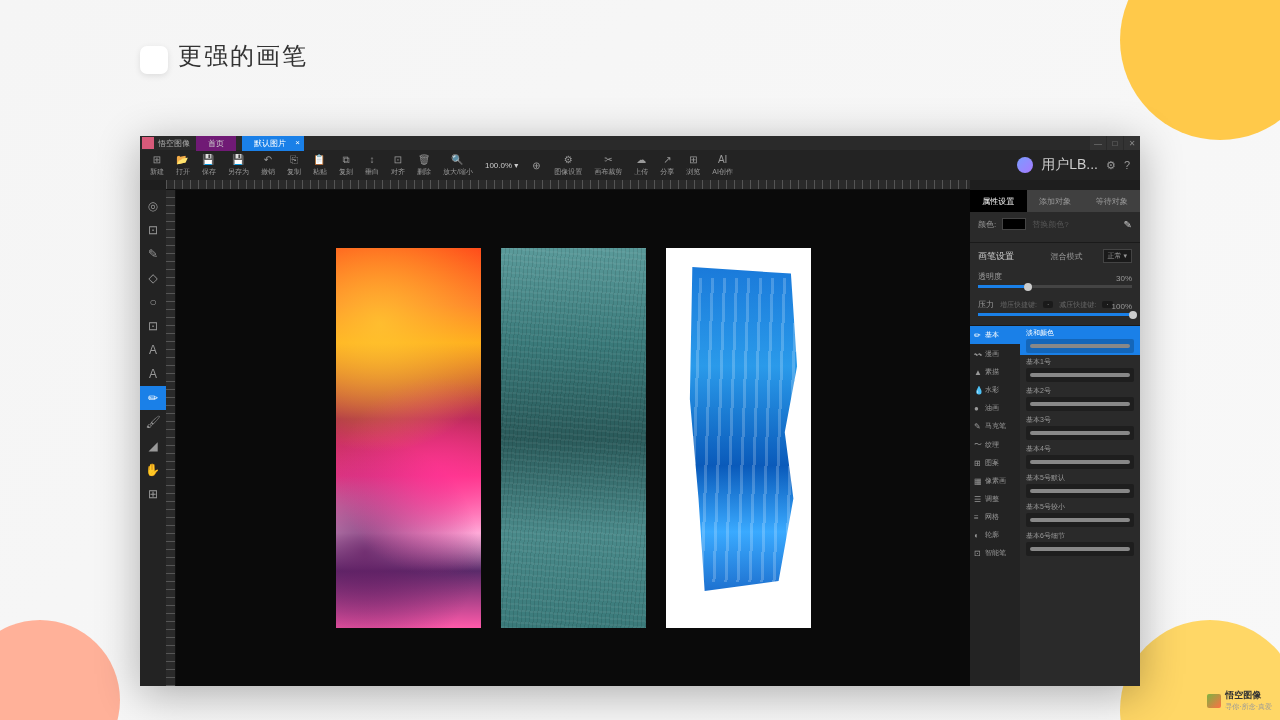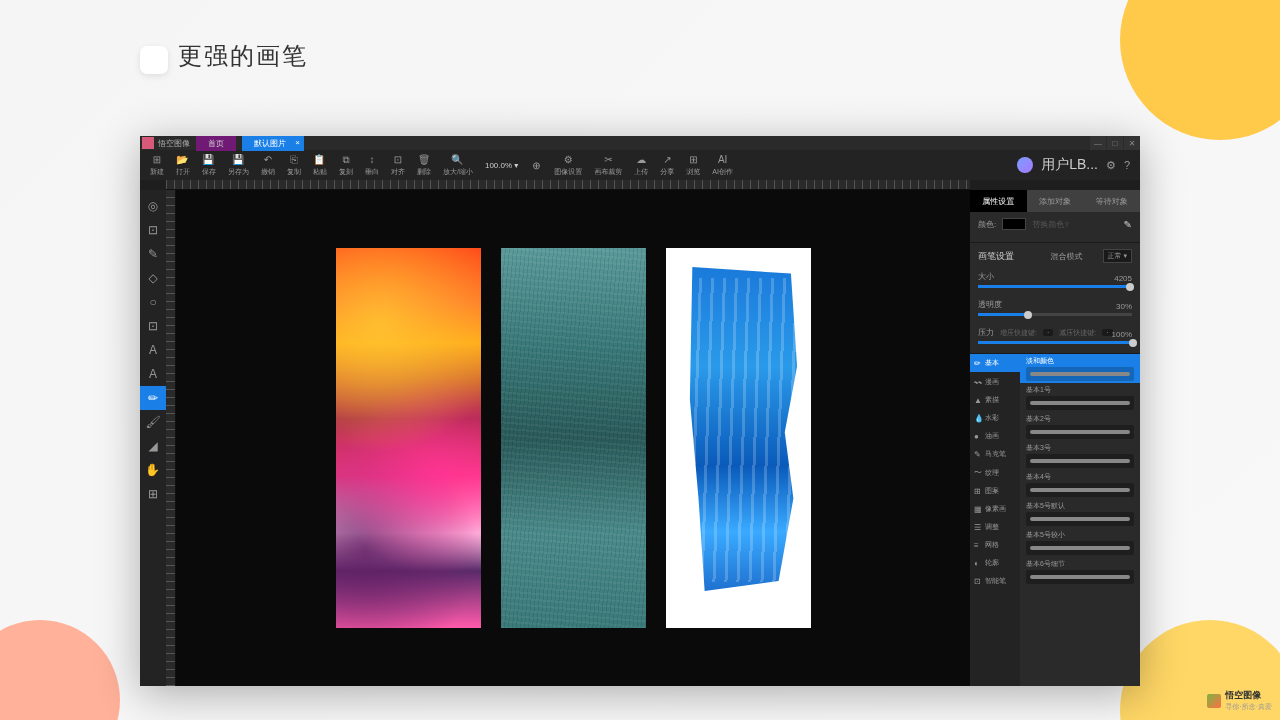--- a/index.html
+++ b/index.html
@@ -264,27 +264,20 @@
 
       <div class="section-hdr">
         <span class="plabel">画笔设置</span>
         <div class="blend">
           <span>混合模式</span>
           <span class="blend-sel">正常 ▾</span>
         </div>
       </div>
 
       <div class="slider-row">
-        <div class="slider-label">大小</div>
-        <div class="slider-track">
-          <div class="slider-thumb" style="left:96%"></div>
-          <div class="slider-val">4205</div>
-        </div>
-      </div>
-      <div class="slider-row">
         <div class="slider-label">透明度</div>
         <div class="slider-track" style="background:linear-gradient(90deg,#1a80e8 30%,#444 30%)">
           <div class="slider-thumb" style="left:30%"></div>
           <div class="slider-val">30%</div>
         </div>
       </div>
       <div class="slider-row">
         <div class="slider-label">
           <span>压力</span>
           <span style="color:#666;font-size:7px">增压快捷键:</span>

